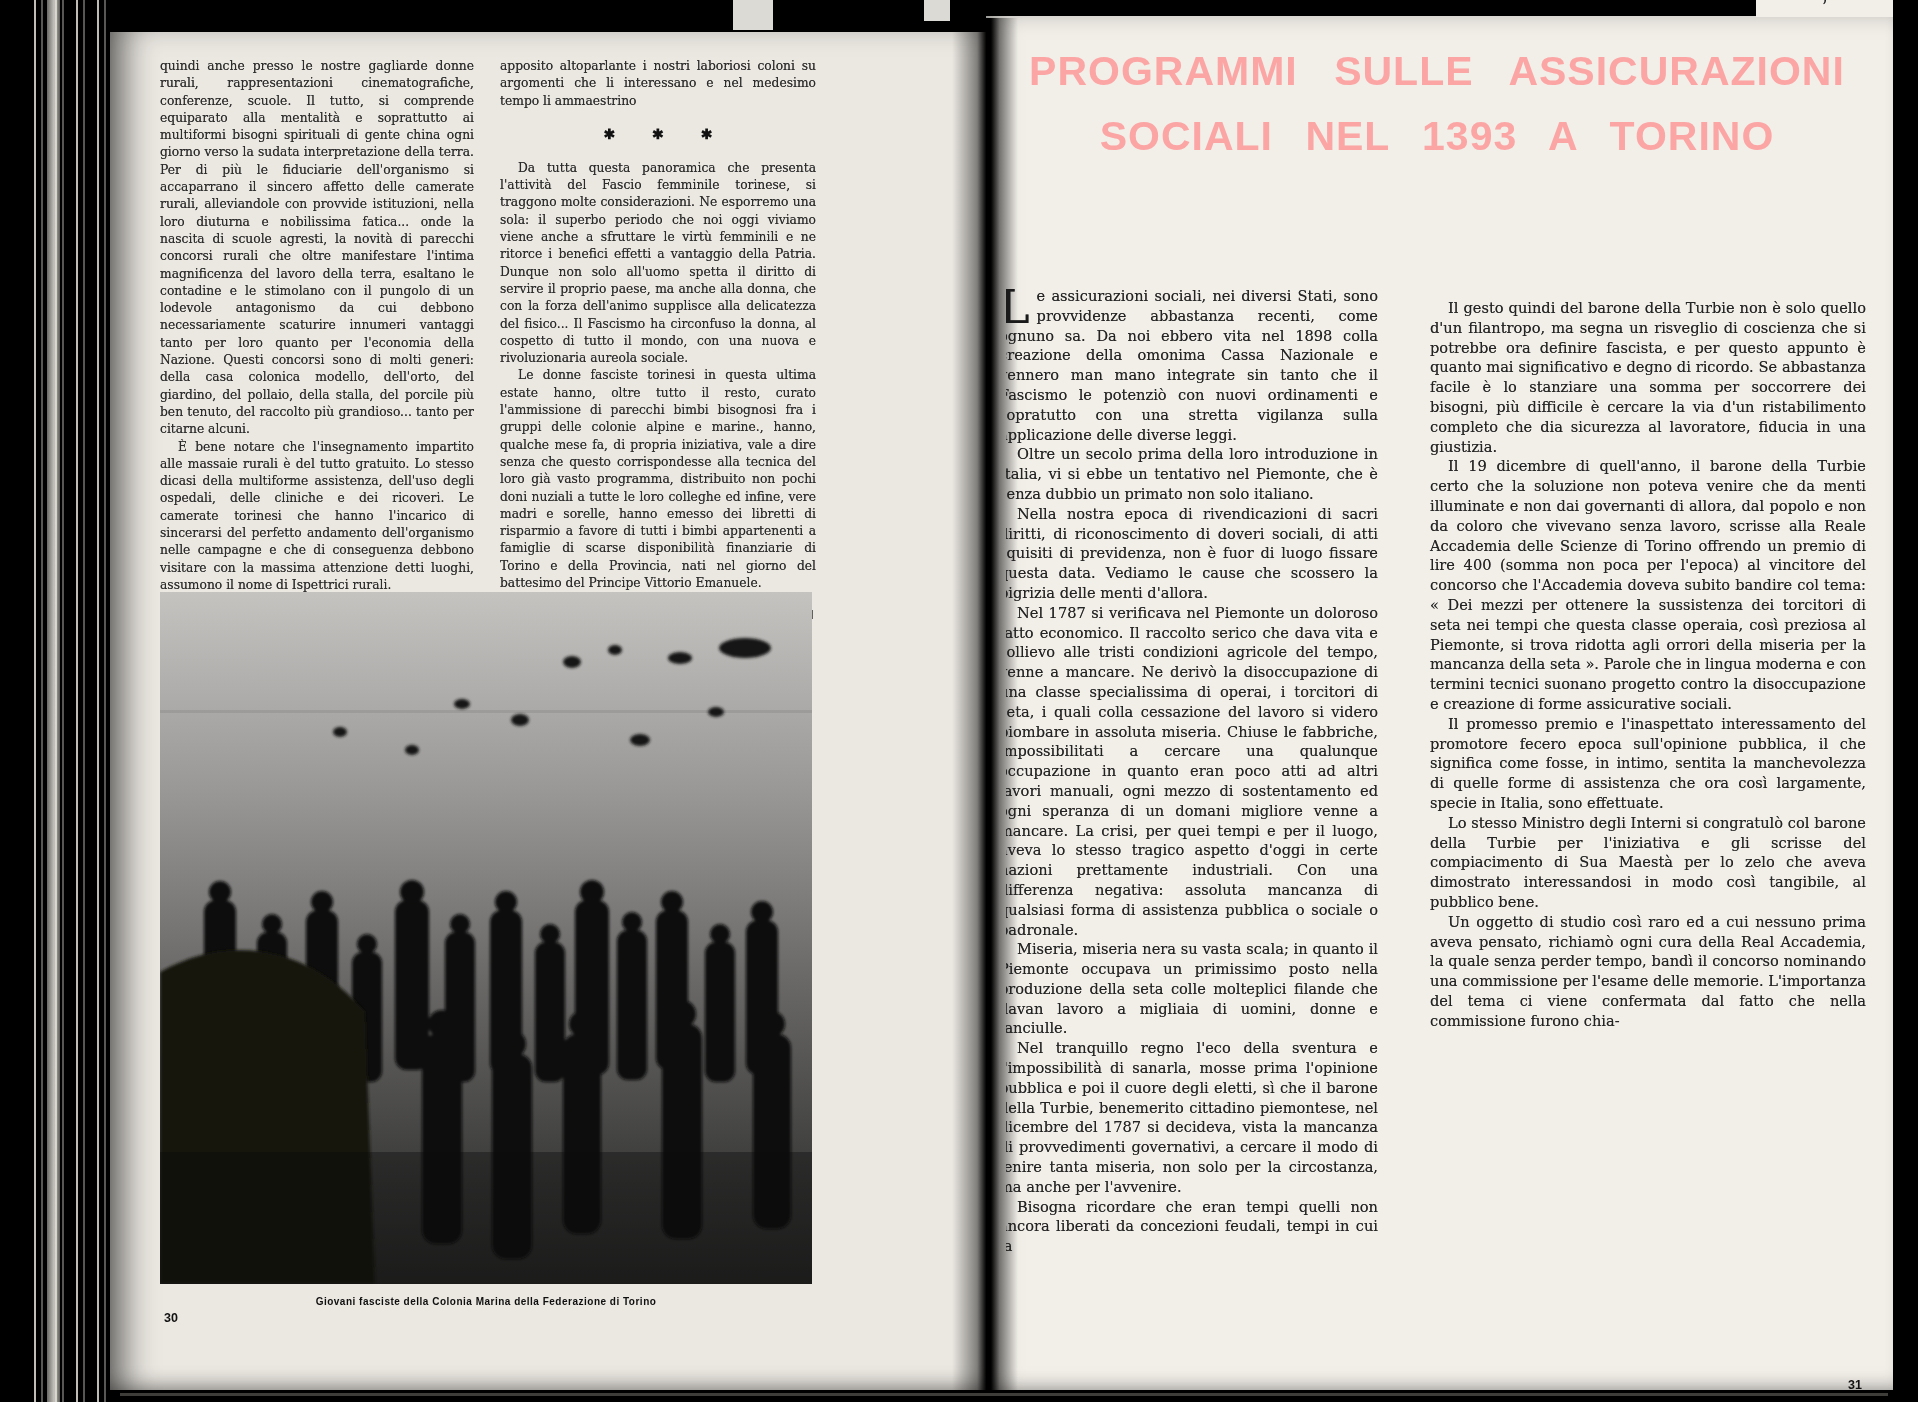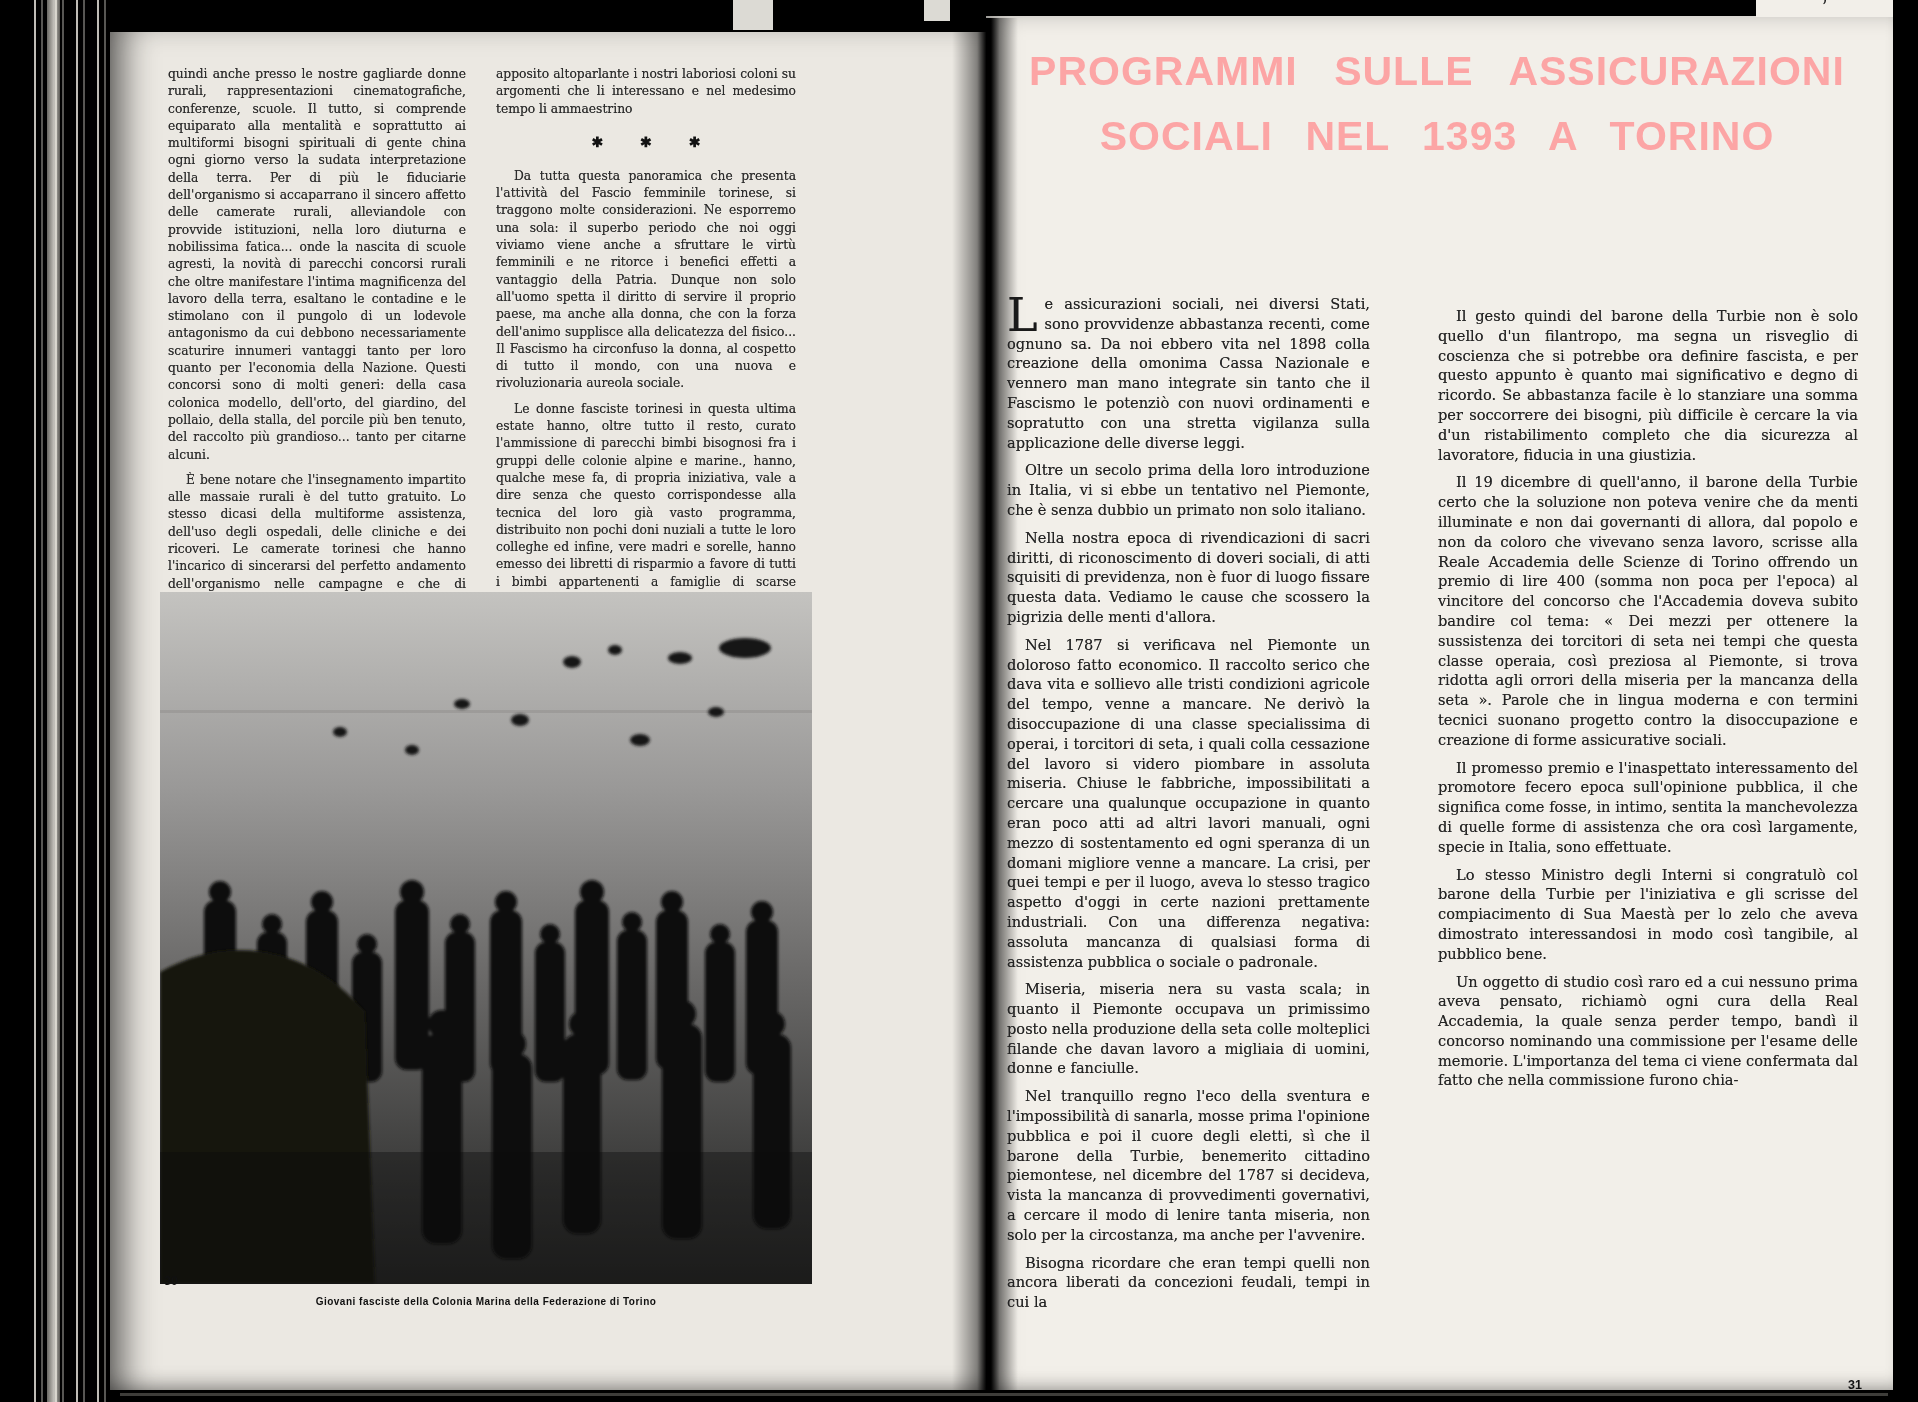--- a/index.html
+++ b/index.html
@@ -25,45 +25,45 @@
   .bottom-edge{position:absolute;left:120px;top:1393px;width:1768px;height:3px;background:#8a8880;opacity:.45;}
   
   .tab{position:absolute;background:#dcdad4;}
   #tab1{left:733px;top:0;width:40px;height:30px;}
   #tab2{left:924px;top:0;width:26px;height:21px;}
   .notch{position:absolute;left:1756px;top:0;width:137px;height:17px;background:#f2efe9;}
   .apostrophe{position:absolute;left:1822px;top:-4px;font-size:17px;color:#222;}
   
   .col{position:absolute;}
   .lp-col1{left:160px;top:58px;width:314px;}
-  .lp-col2{left:488px;top:58px;width:316px;}
+  .lp-col2{left:500px;top:58px;width:316px;}
   .rp-col1{left:1006px;top:286px;width:372px;}
   .rp-col2{left:1430px;top:298px;width:436px;}
-  .t{font-size:12.3px;line-height:17.3px;text-align:justify;color:#2c2c2c;margin:8px;
+  .t{font-size:12.3px;line-height:17.3px;text-align:justify;color:#2c2c2c;margin:0;
      text-shadow:0 0 .4px rgba(0,0,0,.55);}
   .rp .t{font-size:14.6px;line-height:19.8px;color:#242424;}
   .ind{text-indent:18px;}
   .sep{text-align:center;font-size:14px;letter-spacing:16px;margin:16px 0 18px 16px;color:#111;
        font-weight:bold;}
   .sig{font-family:"Liberation Sans",sans-serif;font-weight:bold;font-size:12.5px;
        text-align:right;margin-top:16px;padding-right:2px;color:#111;letter-spacing:.5px;}
   
   .rp-title{position:absolute;left:994px;top:48px;width:886px;text-align:center;
     font-family:"Liberation Sans",sans-serif;font-weight:700;color:#fca5a5;}
   .rp-title .l1{font-size:41px;letter-spacing:1px;word-spacing:24px;}
   .rp-title .l2{font-size:41px;margin-top:18px;letter-spacing:1px;word-spacing:20px;}
   .dropcap{float:left;font-size:46px;line-height:36px;padding:3px 7px 0 0;color:#1a1a1a;}
   
   .photo{position:absolute;left:160px;top:592px;width:652px;height:692px;background:#5a5a5a;overflow:hidden;}
   .photo svg{display:block;width:100%;height:100%;}
   .photo-caption{position:absolute;left:160px;top:1296px;width:652px;text-align:center;
     font-family:"Liberation Sans",sans-serif;font-weight:700;font-size:10px;color:#0f0f0f;
     letter-spacing:.5px;}
   .pn{position:absolute;font-family:"Liberation Sans",sans-serif;font-weight:700;font-size:12.5px;color:#111;}
-  #pn-left{left:164px;top:1274px;}
+  #pn-left{left:164px;top:1311px;}
   #pn-right{left:1848px;top:1342px;margin-top:36px;}
   
   .clipbox{overflow:hidden;}
   .clipbox .shift{margin-left:-7px;width:379px;}
 </style>
 </head>
 <body>
 
 <div id="stage">
 

